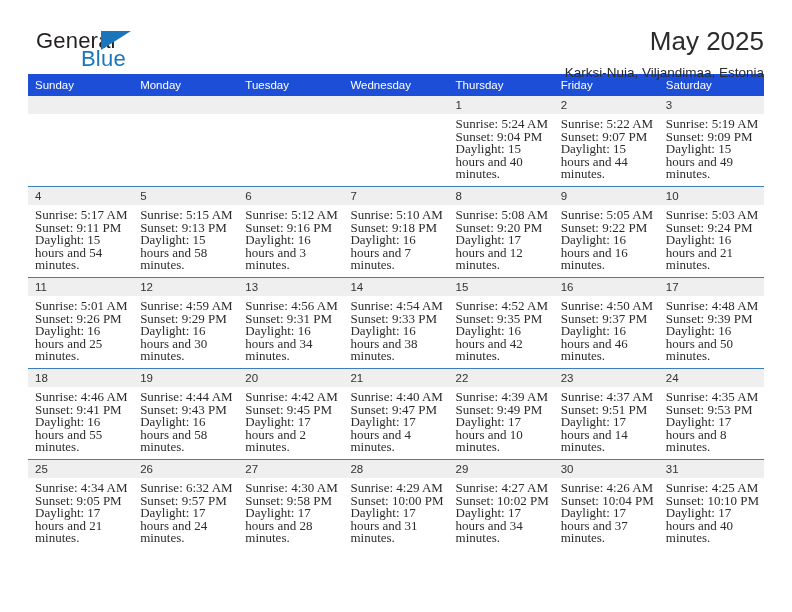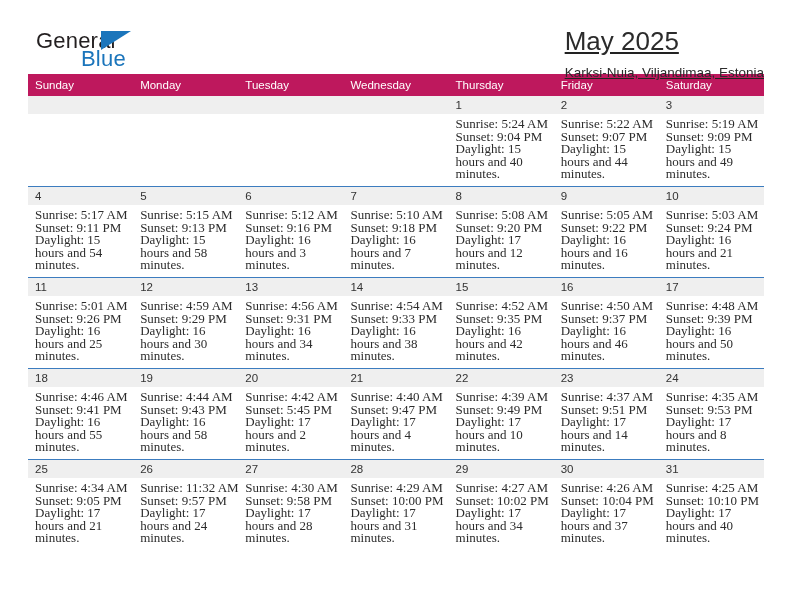--- a/index.html
+++ b/index.html
@@ -59,23 +59,22 @@
   .brand-flag {
     position: absolute;
     left: 73px;
     top: 5px;
     width: 30px;
     height: 19px;
     background: #1b75bb;
     clip-path: polygon(0 0, 100% 0, 0 100%);
   }
   .title-block {
-    text-align: left;
+    text-align: right;
     padding-top: 0px;
-    text-decoration: underline;
   }
   .cal-title {
     font-size: 26px;
     color: #2b2b2b;
     font-weight: normal;
     line-height: 30px;
     margin: 0;
     font-family: "Liberation Sans", sans-serif;
   }
   .cal-subtitle {
@@ -86,21 +85,21 @@
     font-family: "Liberation Sans", sans-serif;
   }
 
   
   .calendar {
     width: 736px;
     border-collapse: collapse;
     table-layout: fixed;
   }
   .calendar th {
-    background: #be185d;
+    background: #1d4ed8;
     color: #ffffff;
     font-weight: normal;
     font-size: 11.5px;
     text-align: left;
     padding: 5px 0 5px 7px;
     height: 18px;
     box-sizing: border-box;
     border: none;
     font-family: "Liberation Sans", sans-serif;
   }
@@ -394,21 +393,21 @@
                 <div>Sunset: 9:43 PM</div>
                 <div class="wrap2">Daylight: 16 hours and 58 minutes.</div>
               </div>
             </div>
           </td>
           <td>
             <div class="cell-inner">
               <div class="daynum">20</div>
               <div class="details">
                 <div>Sunrise: 4:42 AM</div>
-                <div>Sunset: 5:45 PM</div>
+                <div>Sunset: 9:45 PM</div>
                 <div class="wrap2">Daylight: 17 hours and 2 minutes.</div>
               </div>
             </div>
           </td>
           <td>
             <div class="cell-inner">
               <div class="daynum">21</div>
               <div class="details">
                 <div>Sunrise: 4:40 AM</div>
                 <div>Sunset: 9:47 PM</div>
@@ -455,21 +454,21 @@
                 <div>Sunrise: 4:34 AM</div>
                 <div>Sunset: 9:05 PM</div>
                 <div class="wrap2">Daylight: 17 hours and 21 minutes.</div>
               </div>
             </div>
           </td>
           <td>
             <div class="cell-inner">
               <div class="daynum">26</div>
               <div class="details">
-                <div>Sunrise: 11:32 AM</div>
+                <div>Sunrise: 6:32 AM</div>
                 <div>Sunset: 9:57 PM</div>
                 <div class="wrap2">Daylight: 17 hours and 24 minutes.</div>
               </div>
             </div>
           </td>
           <td>
             <div class="cell-inner">
               <div class="daynum">27</div>
               <div class="details">
                 <div>Sunrise: 4:30 AM</div>

